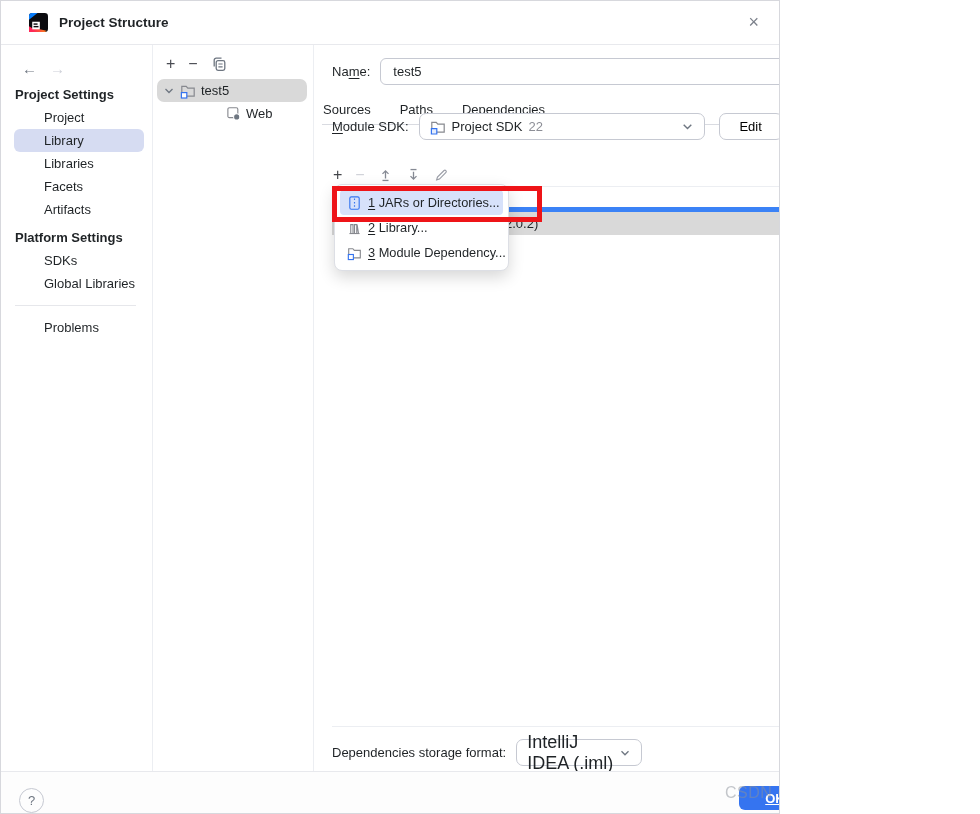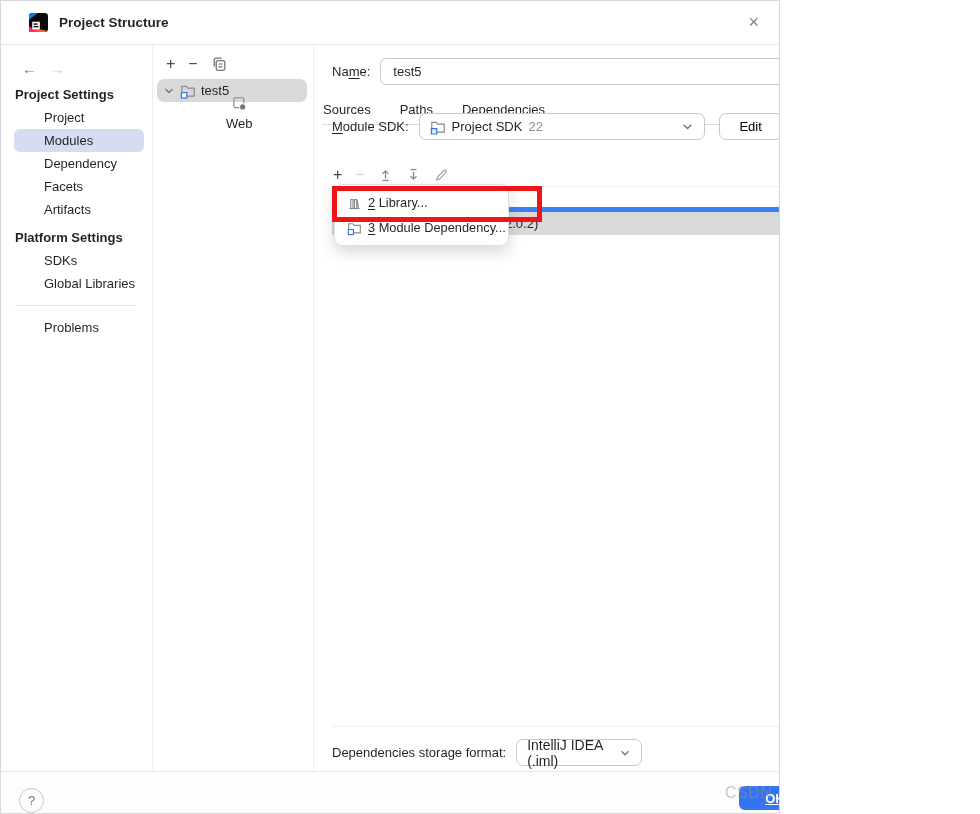--- a/index.html
+++ b/index.html
@@ -33,21 +33,21 @@
   .midpanel { position:absolute; left:152px; top:44px; width:161px; height:726px;
     border-right:1px solid #eceef2; padding-top:8px; background:#fff; }
   .mid-toolbar { display:flex; gap:13px; padding-left:13px; height:22px;
     align-items:center; color:#494b52; font-size:16px; }
   .tool-glyph { cursor:pointer; line-height:18px; }
   .tree { margin-top:4px; }
   .tree-row { position:relative; height:23px; display:flex; align-items:center; cursor:pointer; }
   .tree-sel { position:absolute; left:4px; top:0; width:150px; height:23px;
     background:#d9d9d9; border-radius:7px; }
   .tree-content { position:relative; display:flex; align-items:center; gap:5px; }
-  .ind1 { padding-left:10px; } .ind2 { padding-left:73px;flex-direction:column; }
+  .ind1 { padding-left:10px; } .ind2 { padding-left:73px; }
   
   .rightpanel { position:absolute; left:313px; top:44px; width:667px; height:726px; background:#fff; }
   .row-name { position:absolute; left:18px; right:13px; top:13px; height:27px;
     display:flex; align-items:center; }
   .lbl { margin-right:10px; white-space:nowrap; }
   .mn { text-decoration:underline; text-underline-offset:2px; }
   .text-input { flex:1; height:27px; border:1px solid #c6c9d2; border-radius:6px;
     padding:0 12px; font:inherit; color:#1f2326; outline:none; background:#fff; }
   .tabs { position:absolute; left:8px; right:13px; top:52px; height:28px;
     display:flex; gap:27px; border-bottom:1px solid #d9dbe1; }
@@ -66,21 +66,21 @@
     display:flex; gap:13px; align-items:center; }
   .tg-plus { color:#43454a; font-size:16px; cursor:pointer; }
   .tg-minus { color:#cfd1d8; font-size:16px; cursor:pointer; }
   .dep-table { position:absolute; left:18px; right:13px; top:141px; bottom:44px;
     border-top:1px solid #eceef2; border-bottom:1px solid #eceef2; }
   .dep-header { height:25px; display:flex; justify-content:flex-end; align-items:center;
     padding-right:26px; border-bottom:5px solid #3b82f6; font-size:18px; }
   .dep-row-sel { height:23px; background:#d9d9d9; display:flex; align-items:center;
     padding-left:173px; cursor:pointer; }
   .storage-row { position:absolute; left:18px; top:694px; height:27px; display:flex; align-items:center; }
-  .combo-storage { width:126px; font-size:14px; }
+  .combo-storage { width:126px; font-size:18px; }
   
   .popup { position:absolute; left:333px; top:183px; width:175px; z-index:10;
     background:#fff; border:1px solid #dddfe5; border-radius:8px;
     box-shadow:0 6px 16px rgba(0,0,0,.16); padding:5px; }
   .menu-item { height:25px; display:flex; align-items:center; gap:6px; padding:0 7px;
     border-radius:4px; font-size:12.8px; cursor:pointer; white-space:nowrap; }
   .menu-item.selected { background:#d7e1fa; }
   .menu-item svg { flex:0 0 auto; }
   
   .redbox { position:absolute; left:331px; top:185px; width:210px; height:36px;
@@ -126,22 +126,22 @@
     <span class="close-x">×</span>
   </div>
 
   <div class="sidebar">
     <div class="nav-arrows">
       <span class="arrow-back">←</span>
       <span class="arrow-fwd">→</span>
     </div>
     <div class="side-header">Project Settings</div>
     <div class="side-item">Project</div>
-    <div class="side-item selected">Modules</div>
-    <div class="side-item">Dependency</div>
+    <div class="side-item selected">Library</div>
+    <div class="side-item">Libraries</div>
     <div class="side-item">Facets</div>
     <div class="side-item">Artifacts</div>
     <div class="side-header">Platform Settings</div>
     <div class="side-item">SDKs</div>
     <div class="side-item">Global Libraries</div>
     <div class="side-divider"></div>
     <div class="side-item">Problems</div>
   </div>
 
   <div class="midpanel">
@@ -243,20 +243,27 @@
         <span class="combo-chev">
           <svg width="12" height="12" viewBox="0 0 12 12">
             <path d="M2.5 4.3 6 7.8 9.5 4.3" fill="none" stroke="#6e7681" stroke-width="1.3"></path>
           </svg>
         </span>
       </div>
     </div>
   </div>
 
   <div class="popup">
+    <div class="menu-item selected">
+      <svg width="15" height="16" viewBox="0 0 16 16">
+        <rect x="3" y="1.4" width="10" height="13.2" rx="1.6" fill="none" stroke="#3574f0" stroke-width="1.2"></rect>
+        <line x1="8" y1="3.2" x2="8" y2="13" stroke="#3574f0" stroke-width="1.2" stroke-dasharray="1.6 2"></line>
+      </svg>
+      <span><span class="mn">1</span> <span>JARs or Directories...</span></span>
+    </div>
     <div class="menu-item">
       <svg width="15" height="16" viewBox="0 0 16 16">
         <path d="M2.6 13.9h10.8" stroke="#87898f" stroke-width="1.2"></path>
         <path d="M4 13.6V4.4h2.4v9.2M8 13.6V4.4h2.4v9.2M12.2 13.4l-1.4-8.8" fill="none" stroke="#87898f" stroke-width="1.2"></path>
       </svg>
       <span><span class="mn">2</span> <span>Library...</span></span>
     </div>
     <div class="menu-item">
       <svg width="15" height="16" viewBox="0 0 16 16">
         <path d="M1.8 3.4h4.4l1.6 1.8h6.4v8h-12.4z" fill="none" stroke="#87898f" stroke-width="1.2"></path>

